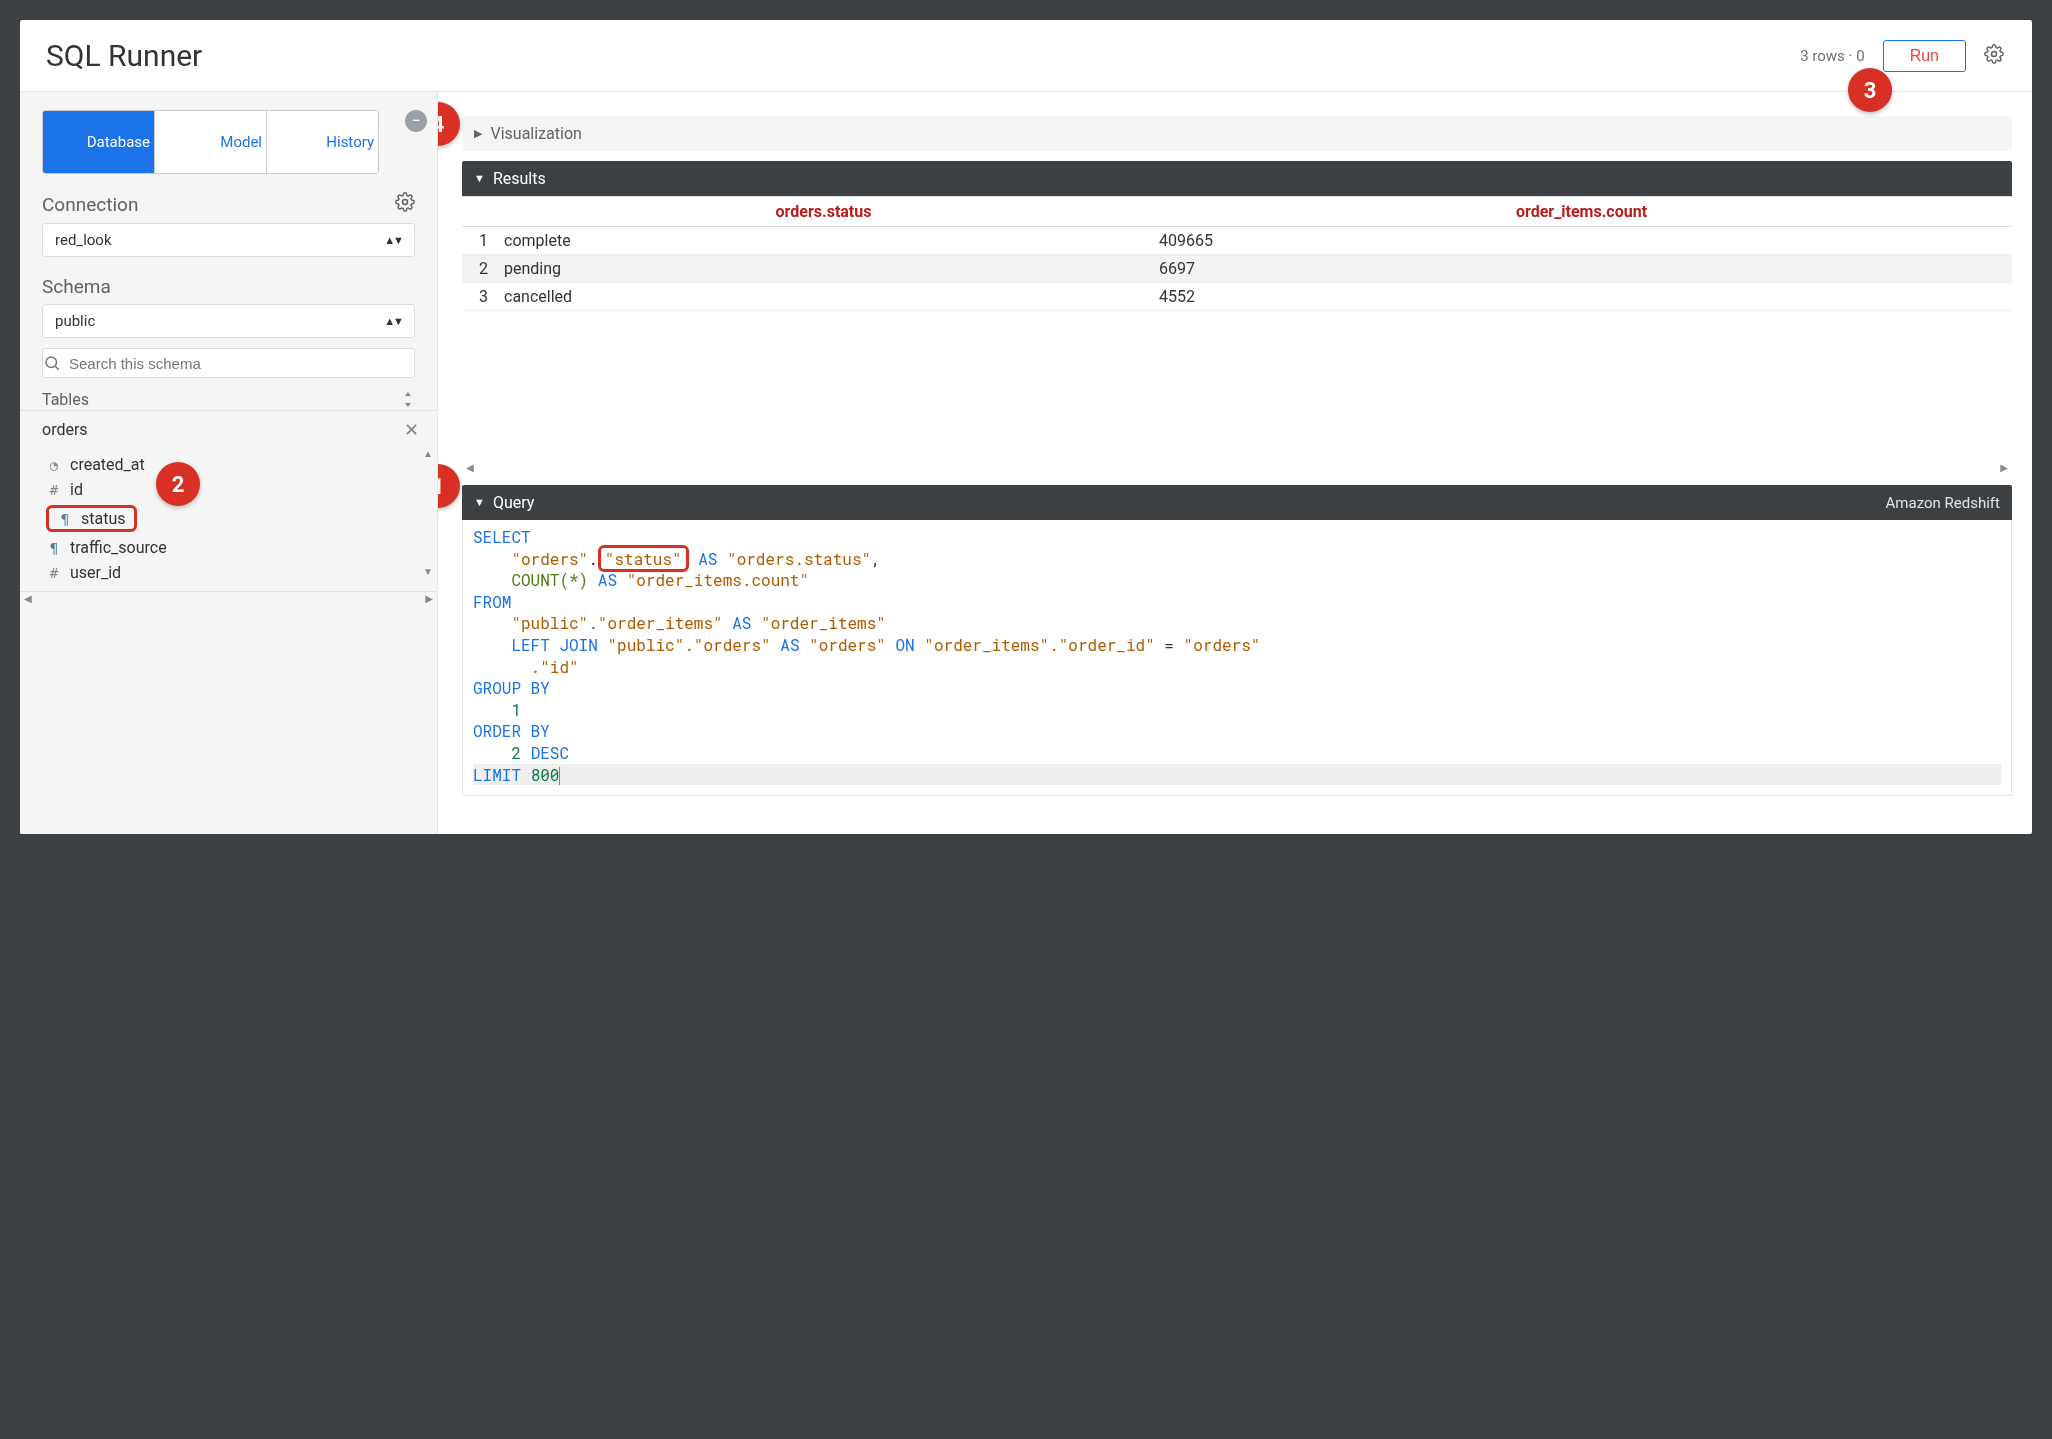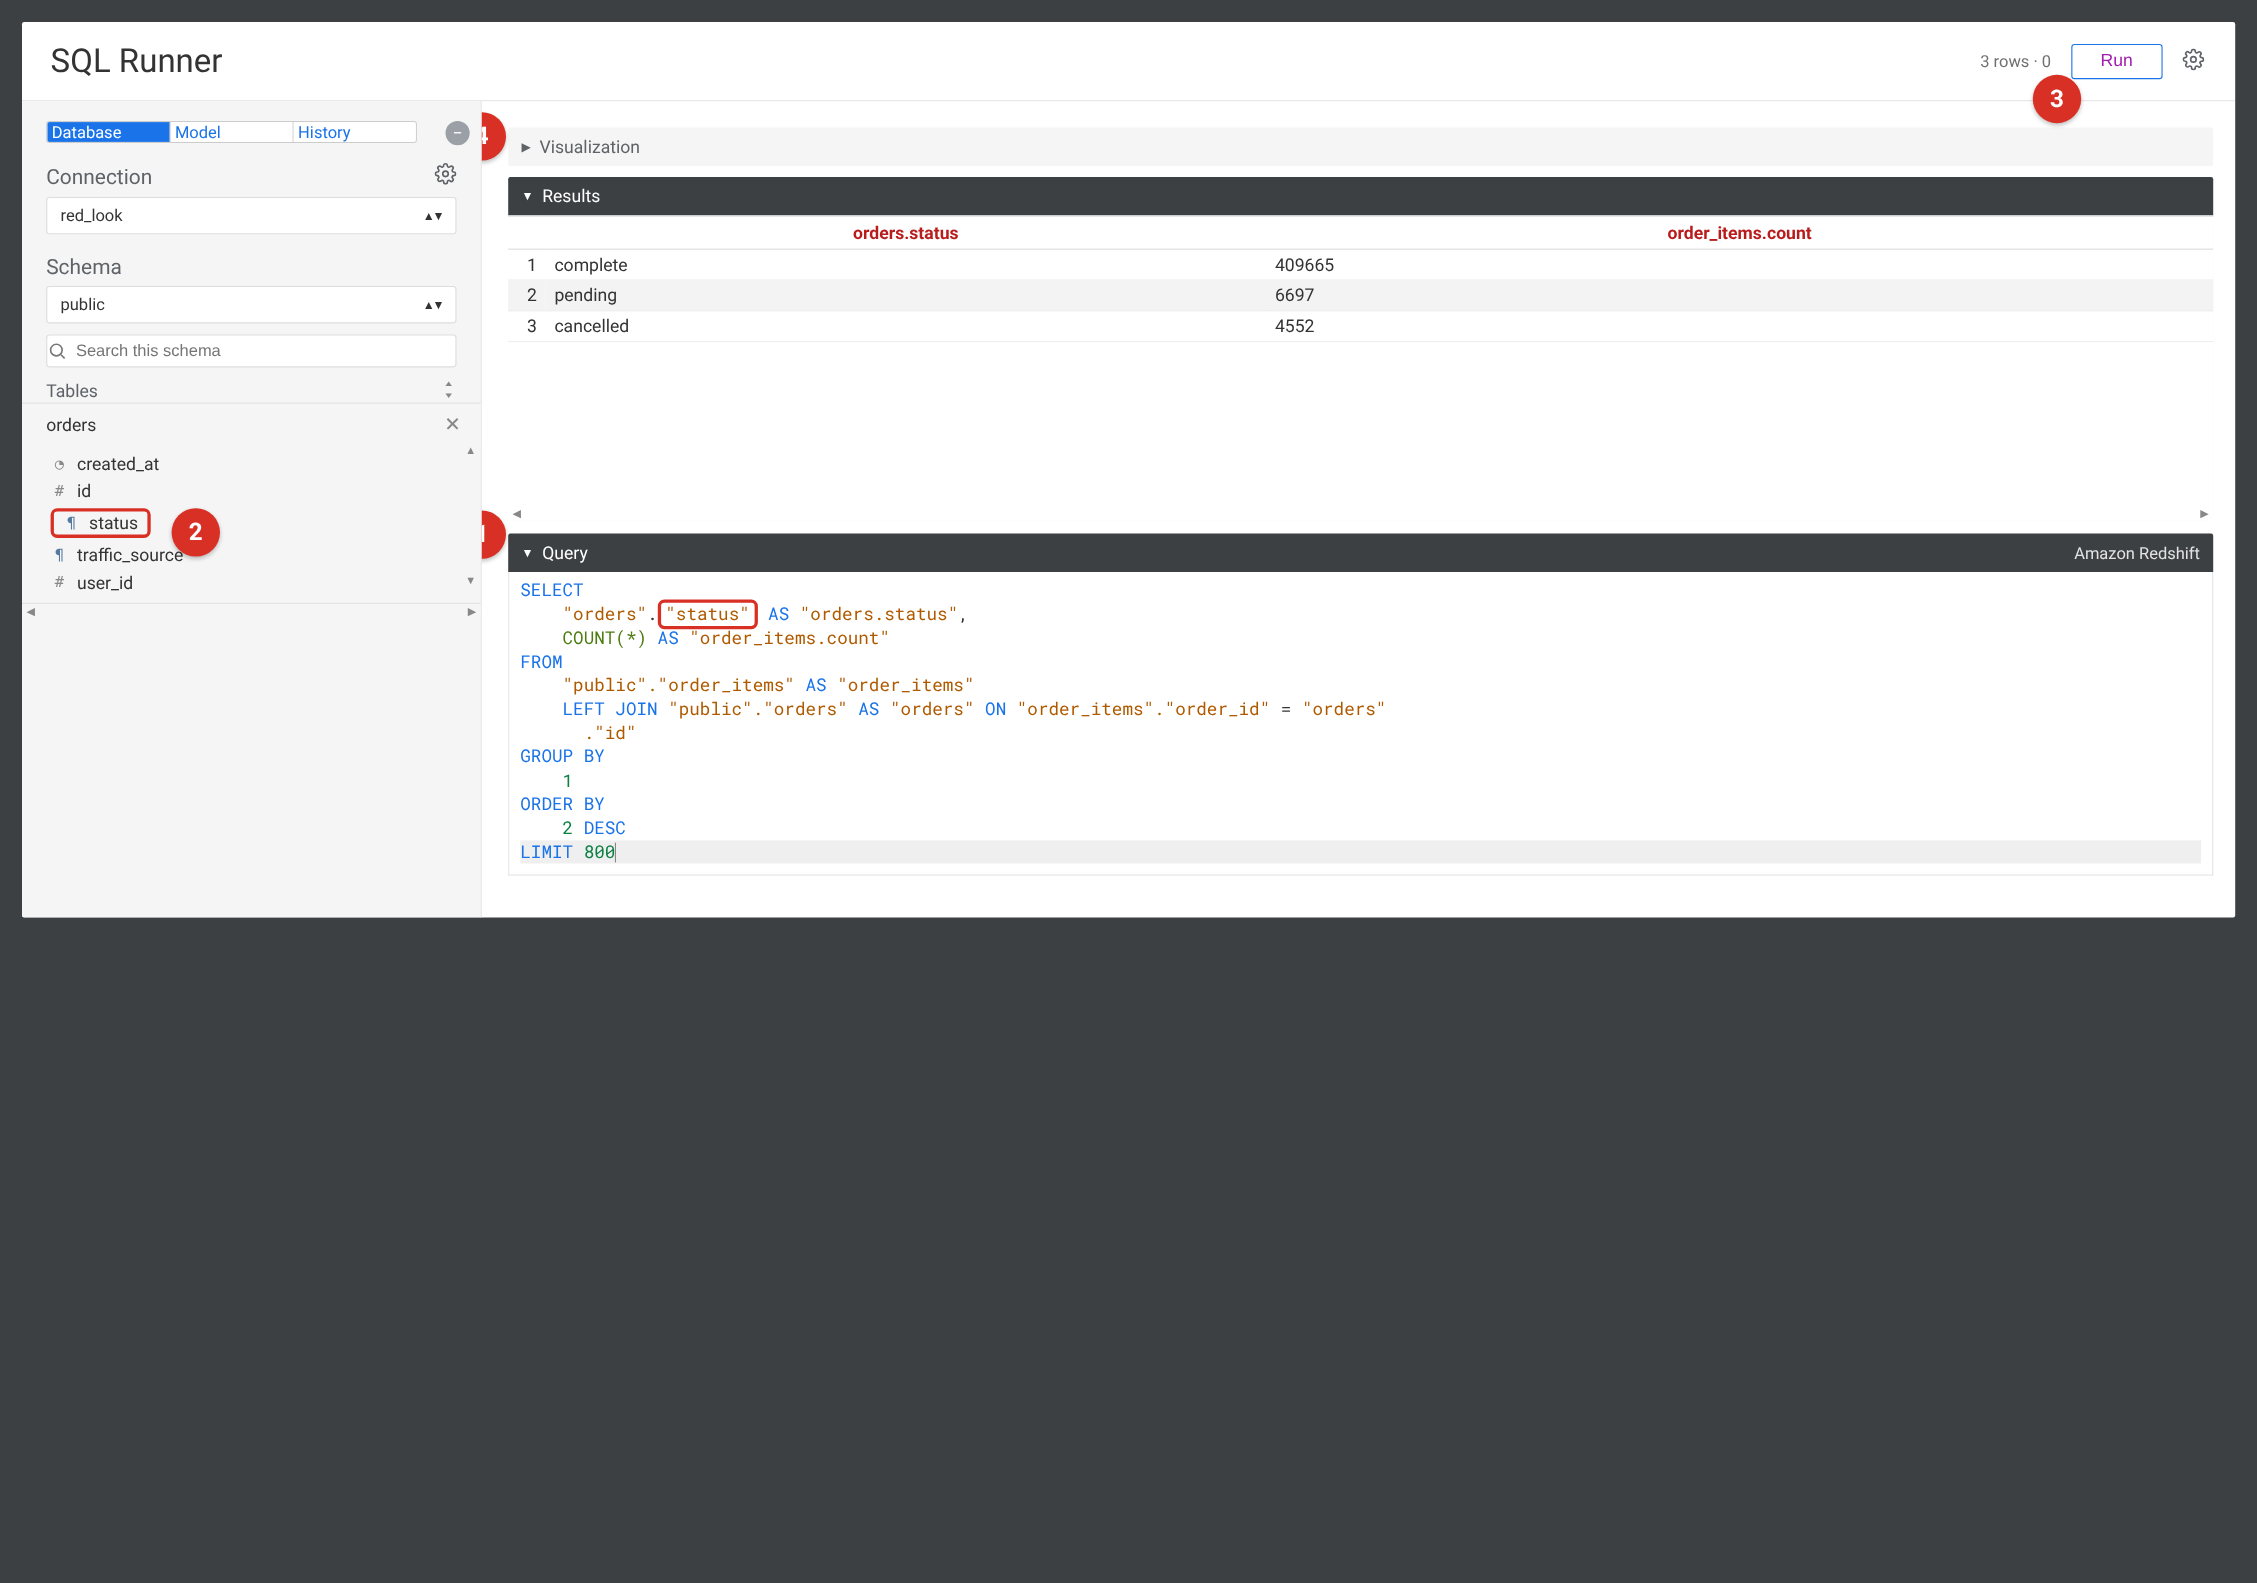--- a/index.html
+++ b/index.html
@@ -26,21 +26,21 @@
     align-items: center;
     justify-content: space-between;
     padding: 18px 28px 18px 26px;
     border-bottom: 1px solid #e6e6e6;
   }
   .title { font-size: 30px; font-weight: 400; color: #333; }
   .header-right { display: flex; align-items: center; gap: 18px; }
   .rows-info { color: #707070; font-size: 15px; }
   .run-btn {
     border: 1px solid #1a73e8;
-    color: #a21caf;
+    color: #ef4444;
     background: #fff;
     padding: 6px 26px;
     font-size: 16px;
     border-radius: 3px;
     cursor: pointer;
   }
   .gear { cursor: pointer; color: #5f6368; }
   .gear svg { width: 20px; height: 20px; }
 
   .content { display: flex; flex: 1; min-height: 0; }
@@ -57,22 +57,22 @@
   .sidebar-pad { padding: 18px 22px 0 22px; }
   .tabs {
     display: flex;
     border: 1px solid #ccc;
     border-radius: 3px;
     overflow: hidden;
     background: #fff;
   }
   .tab {
     flex: 1;
-    text-align: left;
-    padding: 0 4px;
+    text-align: right;
+    padding: 22px 4px;
     font-size: 15px;
     color: #1a73e8;
     background: #fff;
     cursor: pointer;
     border-right: 1px solid #ccc;
   }
   .tab:last-child { border-right: none; }
   .tab.active { background: #1a73e8; color: #fff; }
   .close-side {
     width: 22px; height: 22px; border-radius: 50%;

